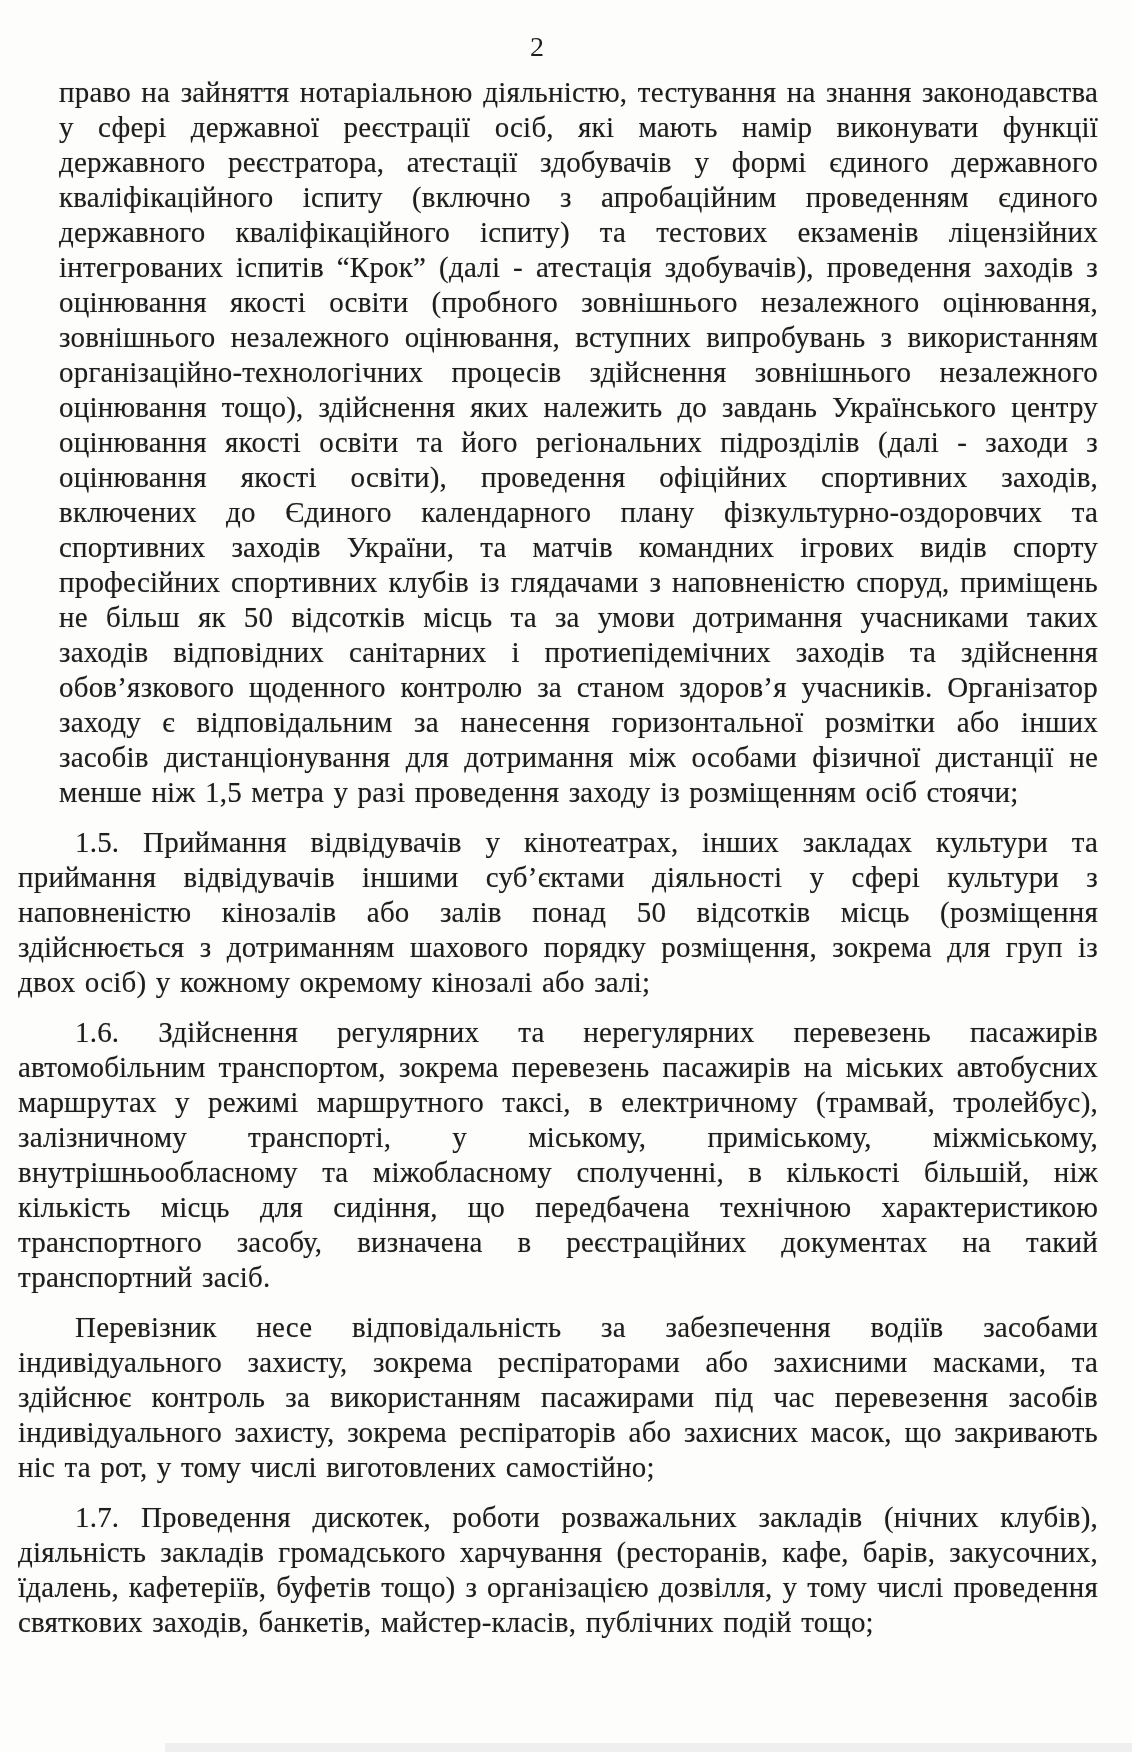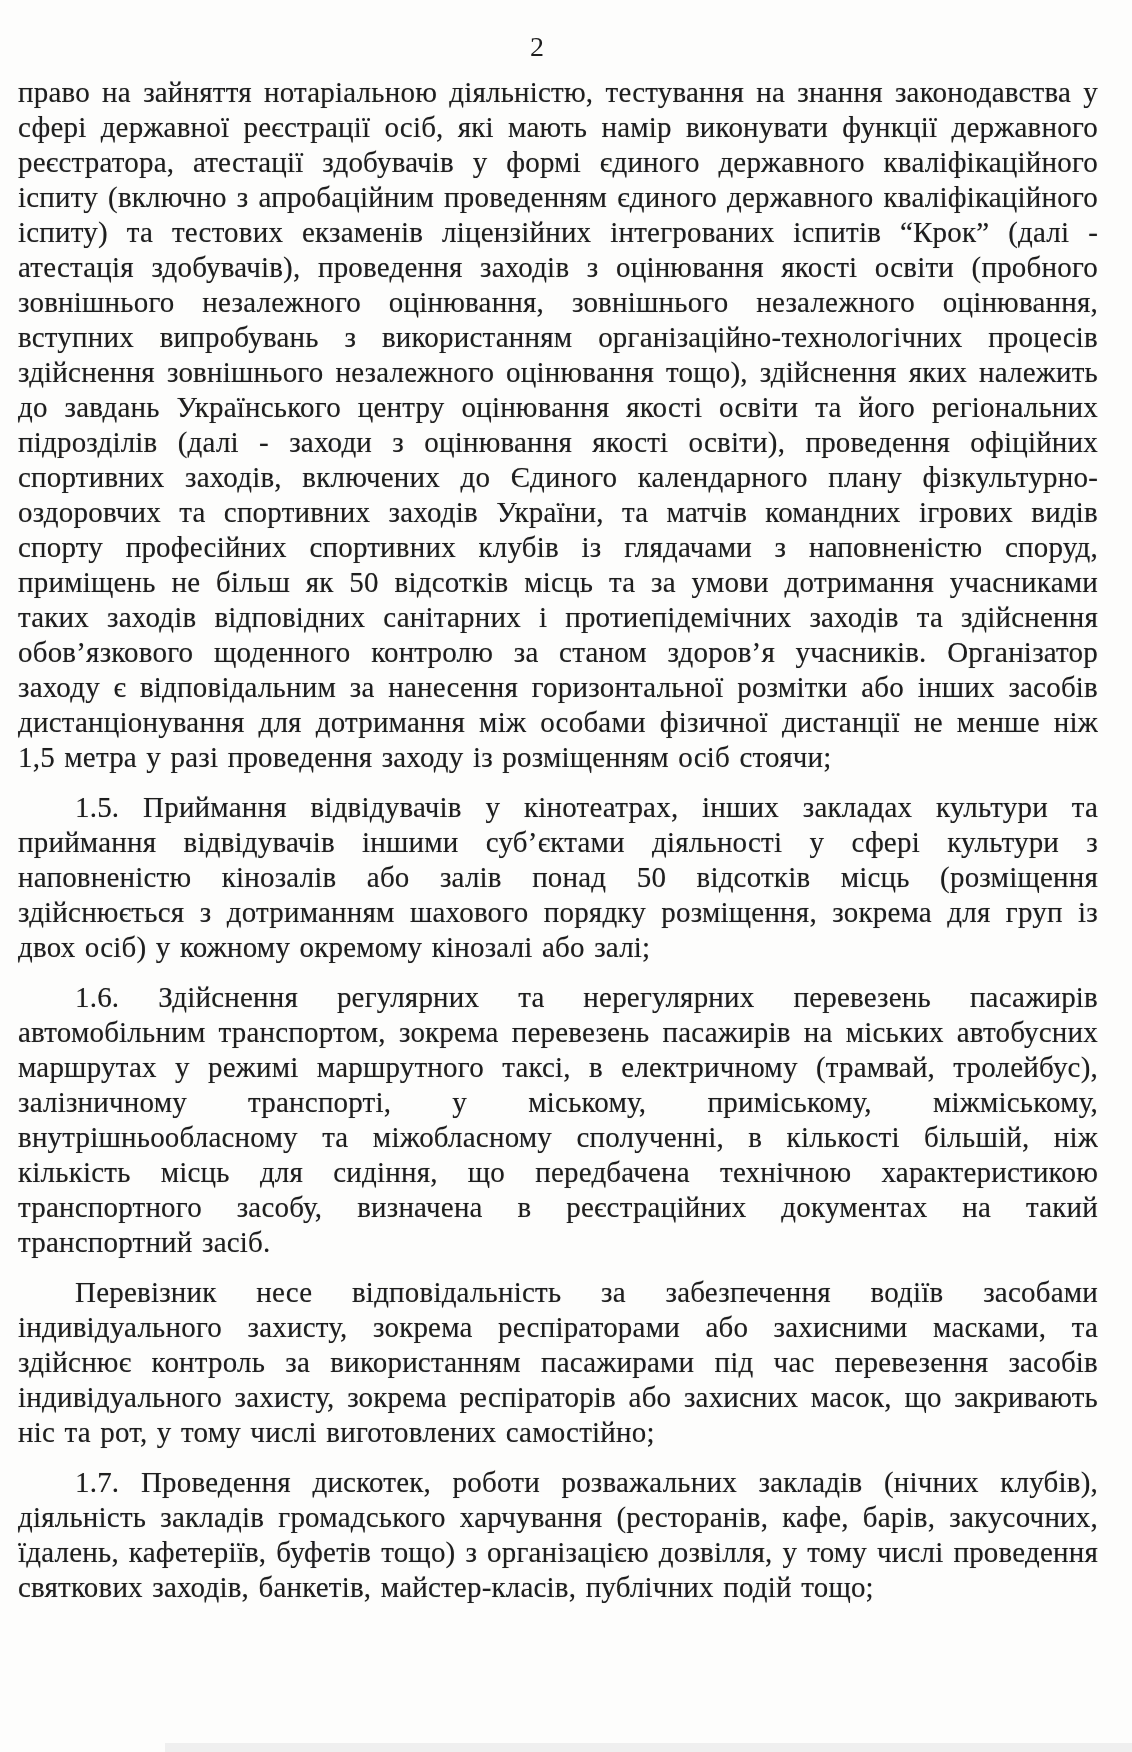--- a/index.html
+++ b/index.html
@@ -31,20 +31,21 @@
     line-height: 35px;
     margin: 0 0 15px 0;
     text-align: justify;
     text-indent: 57px;
     word-spacing: 2px;
     letter-spacing: 0.2px;
     text-shadow: 0 0 0.7px rgba(40, 40, 40, 0.5);
   }
   .para.first {
     text-indent: 0;
+    margin-left: 41px;
   }
   .scan-edge {
     position: absolute;
     left: 165px;
     right: 0;
     bottom: 0;
     height: 9px;
     background: #efefef;
   }
 </style>

